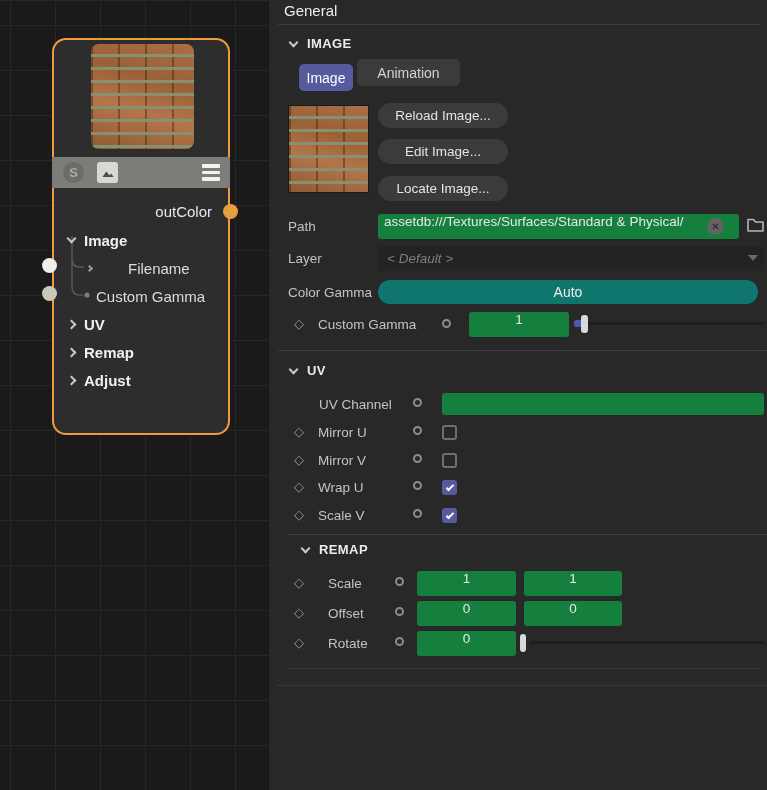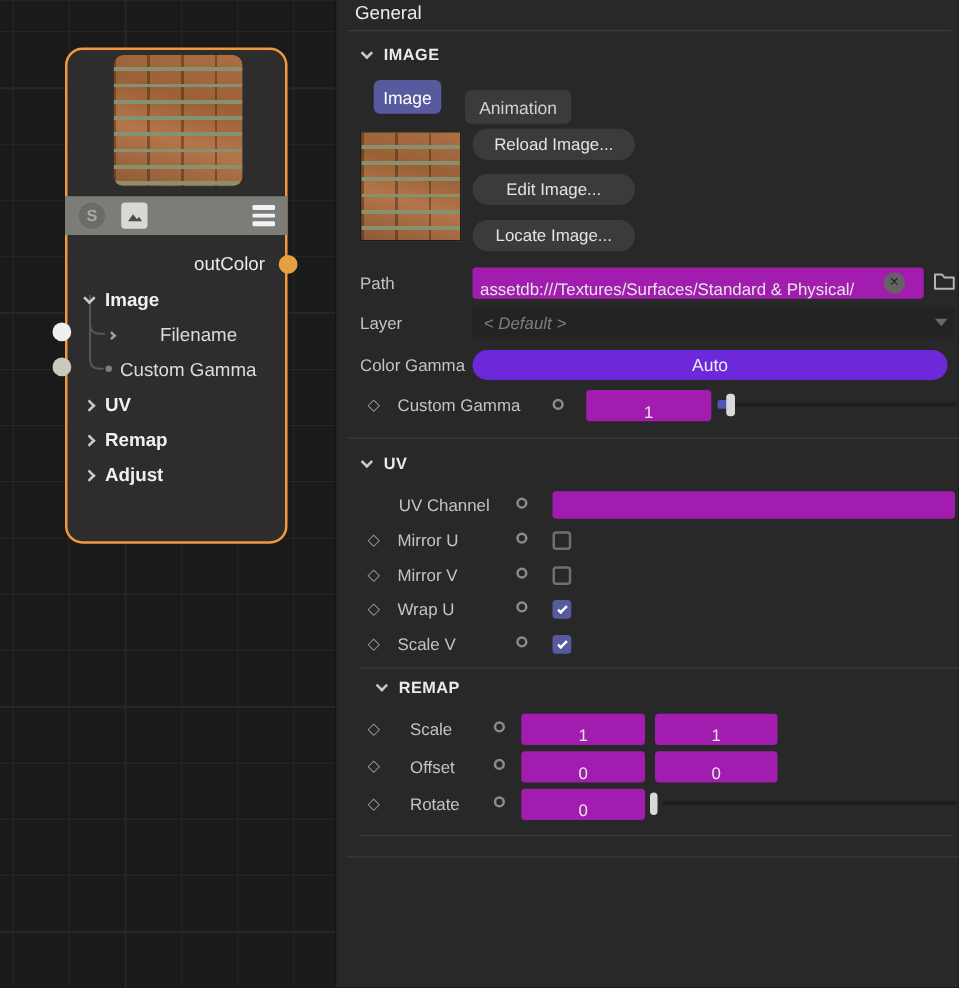--- a/index.html
+++ b/index.html
@@ -53,30 +53,30 @@
   .hr{position:absolute;height:1px;background:#3c3c3c;}
   .sec-h{position:absolute;display:flex;align-items:center;gap:10px;font-weight:bold;
          font-size:13px;color:#ebebeb;letter-spacing:.4px;}
   .tab{position:absolute;height:27px;border-radius:5px;font-size:14px;display:flex;
        align-items:center;justify-content:center;background:#3b3b3b;color:#d2d2d2;}
   .tab.active{background:#575b9e;color:#fff;}
   .pthumb{position:absolute;left:19px;top:105px;width:81px;height:88px;border:1px solid #1b1b1b;}
   .pillbtn{position:absolute;left:109px;width:130px;height:25px;border-radius:13px;background:#3b3b3b;
            color:#e4e4e4;font-size:13.5px;display:flex;align-items:center;justify-content:center;}
   .lbl{position:absolute;font-size:13.5px;color:#c3c3c3;white-space:nowrap;}
-  .field{position:absolute;background:#a21caf;border-radius:3px;color:#e6e6e6;font-size:13.5px;
-         display:flex;align-items:flex-end;overflow:hidden;white-space:nowrap;}
+  .field{position:absolute;background:#15803d;border-radius:3px;color:#e6e6e6;font-size:13.5px;
+         display:flex;align-items:flex-start;overflow:hidden;white-space:nowrap;}
   .field.center{justify-content:center;}
   .field input{background:transparent;border:none;outline:none;color:#e6e6e6;font-size:13.5px;
          font-family:inherit;width:100%;padding:0 6px;}
   .dropdown{position:absolute;background:#232323;border-radius:3px;color:#7e7e7e;font-size:13.5px;
             display:flex;align-items:center;padding-left:9px;}
   .dd-arrow{position:absolute;width:0;height:0;border-left:5px solid transparent;
             border-right:5px solid transparent;border-top:6px solid #6a6a6a;}
-  .pill-select{position:absolute;background:#6d28d9;border-radius:12px;color:#ededed;font-size:14px;
+  .pill-select{position:absolute;background:#0f766e;border-radius:12px;color:#ededed;font-size:14px;
                display:flex;align-items:center;justify-content:center;}
   .clear-btn{position:absolute;width:17px;height:17px;border-radius:50%;background:#636363;color:#242424;
              font-size:10px;font-weight:bold;display:flex;align-items:center;justify-content:center;}
   .track{position:absolute;height:3px;background:#1d1d1d;border-radius:2px;}
   .nub{position:absolute;background:#4f55b4;border-radius:2px;}
   .handle{position:absolute;width:7px;height:18px;border-radius:3px;background:#d9d9d9;}
   .cb{position:absolute;width:15px;height:15px;border-radius:3px;}
   .cb.off{border:2px solid #6f6f6f;background:transparent;}
   .cb.on{background:#575b9e;display:flex;align-items:center;justify-content:center;}
   .tick{width:8px;height:4px;border-left:2px solid #fff;border-bottom:2px solid #fff;
@@ -149,21 +149,21 @@
 
     <div class="panel-title">General</div>
     <div class="hr" style="left:9px;top:24px;width:483px;"></div>
 
     <div class="sec-h" style="left:21px;top:36px;">
       <span class="chev down"></span>
       <span>IMAGE</span>
     </div>
 
     <div class="tab active" style="left:30px;top:64px;width:54px;">Image</div>
-    <div class="tab" style="left:88px;top:72px;width:85px;margin-left:15px;">Animation</div>
+    <div class="tab" style="left:88px;top:59px;width:103px;">Animation</div>
 
     <div class="thumb pthumb"></div>
 
     <div class="pillbtn" style="top:103px;">Reload Image...</div>
     <div class="pillbtn" style="top:139px;">Edit Image...</div>
     <div class="pillbtn" style="top:176px;">Locate Image...</div>
 
     <div class="lbl" style="left:19px;top:219px;">Path</div>
     <div class="field" style="left:109px;top:214px;width:361px;height:25px;">
       <input value="assetdb:///Textures/Surfaces/Standard &amp; Physical/" style="">

